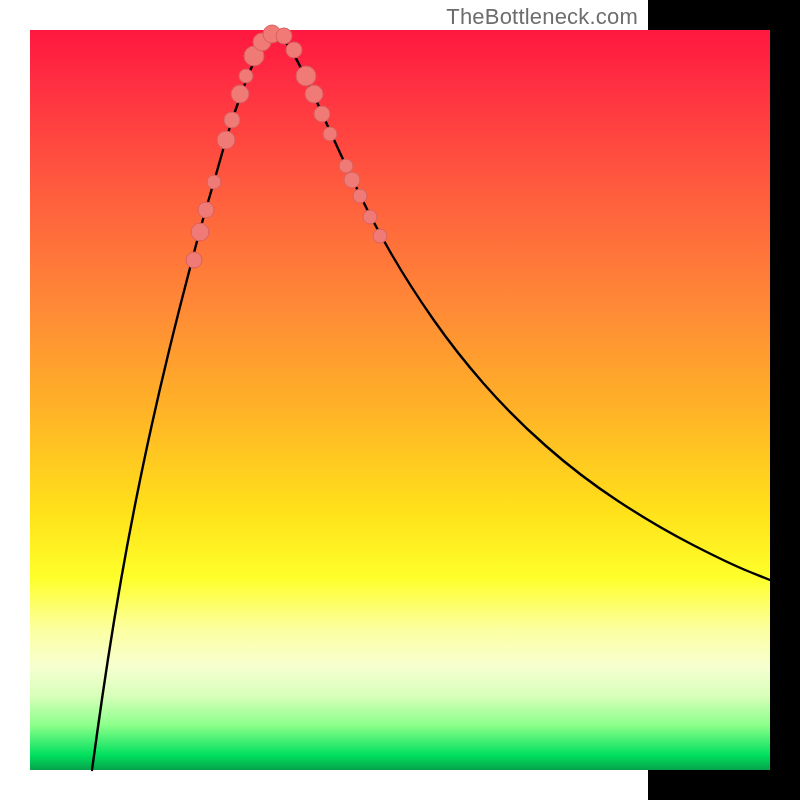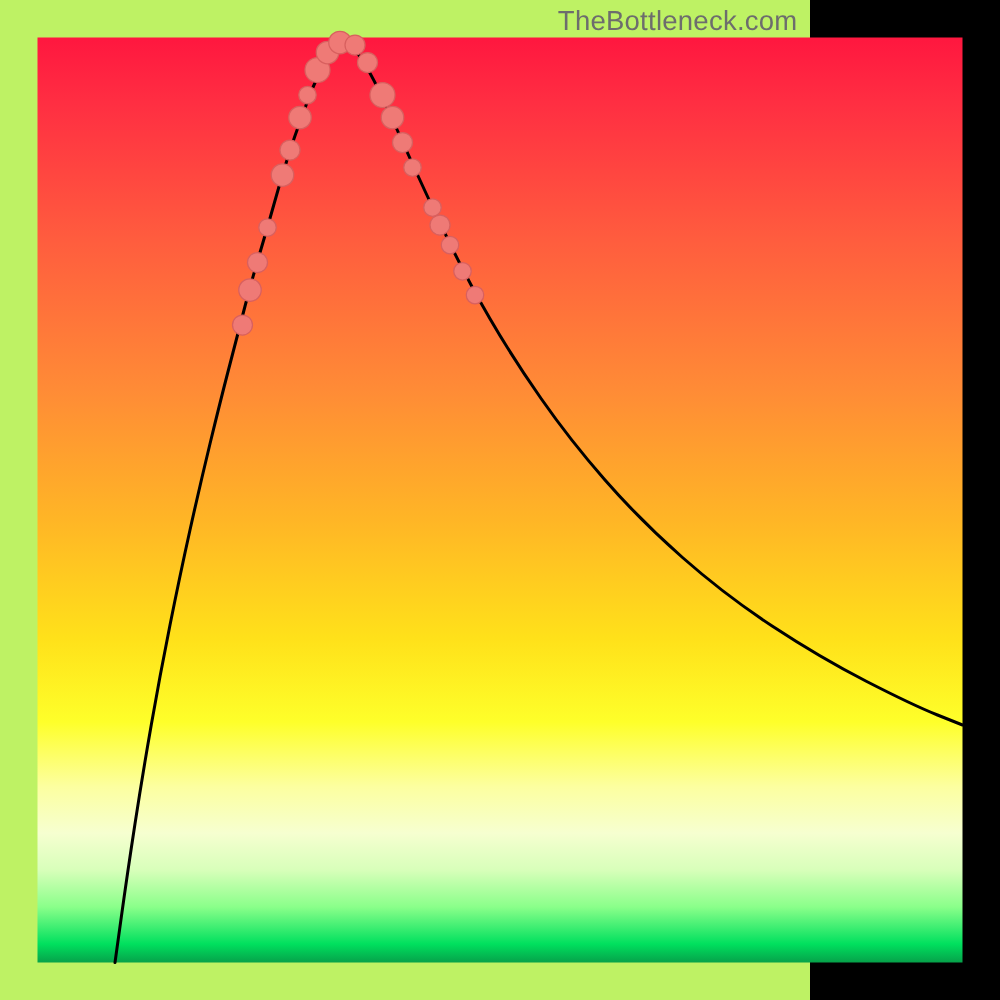--- a/index.html
+++ b/index.html
@@ -8,21 +8,21 @@
     width: 800px;
     height: 800px;
     overflow: hidden;
     background: #000;
     font-family: Arial, Helvetica, sans-serif;
   }
   .frame {
     position: relative;
     width: 648px;
     height: 800px;
-    background: #bef264;
+    background: #ffffff;
   }
   .plot-area {
     position: absolute;
     left: 30px;
     top: 30px;
     width: 740px;
     height: 740px;
     
     background: linear-gradient(
       to bottom,

